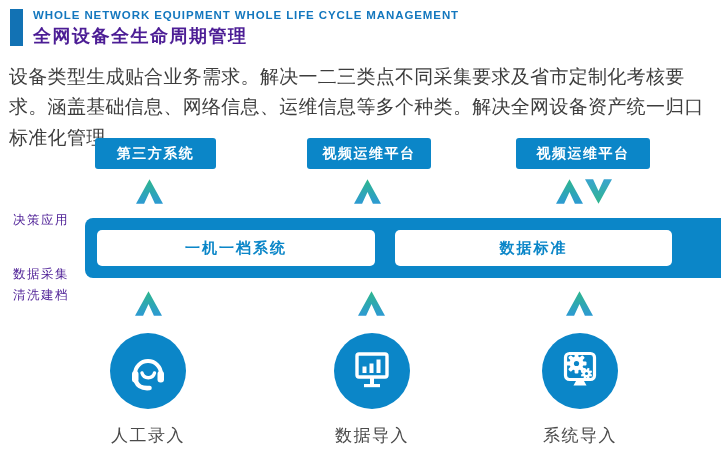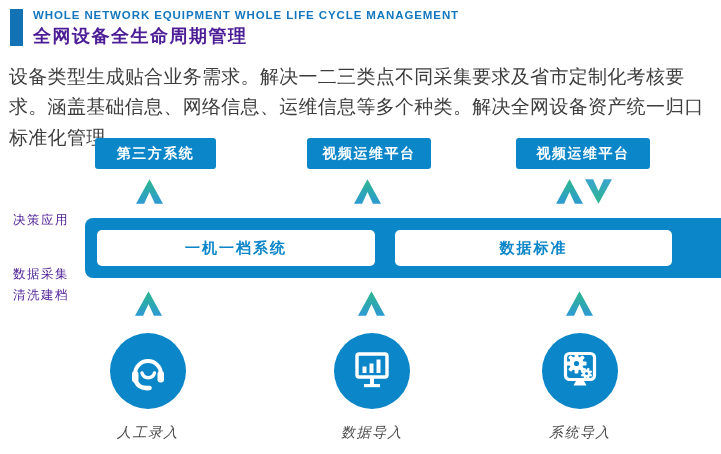--- a/index.html
+++ b/index.html
@@ -40,21 +40,21 @@
   
   .circle-icon{
     position:absolute;top:333px;width:76px;height:76px;border-radius:50%;
     background:#0b86c8;display:flex;align-items:center;justify-content:center;
   }
   .circle-1{left:110px;}
   .circle-2{left:334px;}
   .circle-3{left:542px;}
   .circle-icon svg{display:block;}
   
-  .caption{position:absolute;top:424px;width:120px;text-align:center;color:#4a4a4a;font-size:14px;letter-spacing:1.5px;font-style:italic;}
+  .caption{position:absolute;top:424px;width:120px;text-align:center;color:#4a4a4a;font-size:17px;letter-spacing:1.5px;}
   .cap-1{left:88px;}
   .cap-2{left:312px;}
   .cap-3{left:520px;}
 </style>
 </head>
 <body>
 
 <div class="canvas">
 
   <div class="accent-bar"></div>

